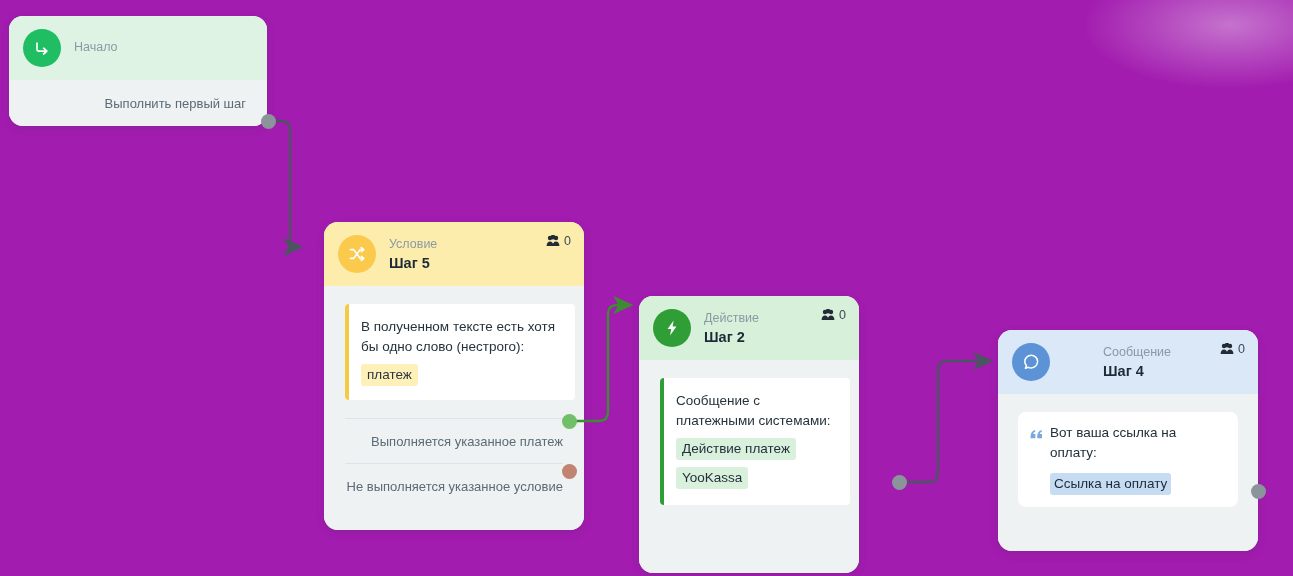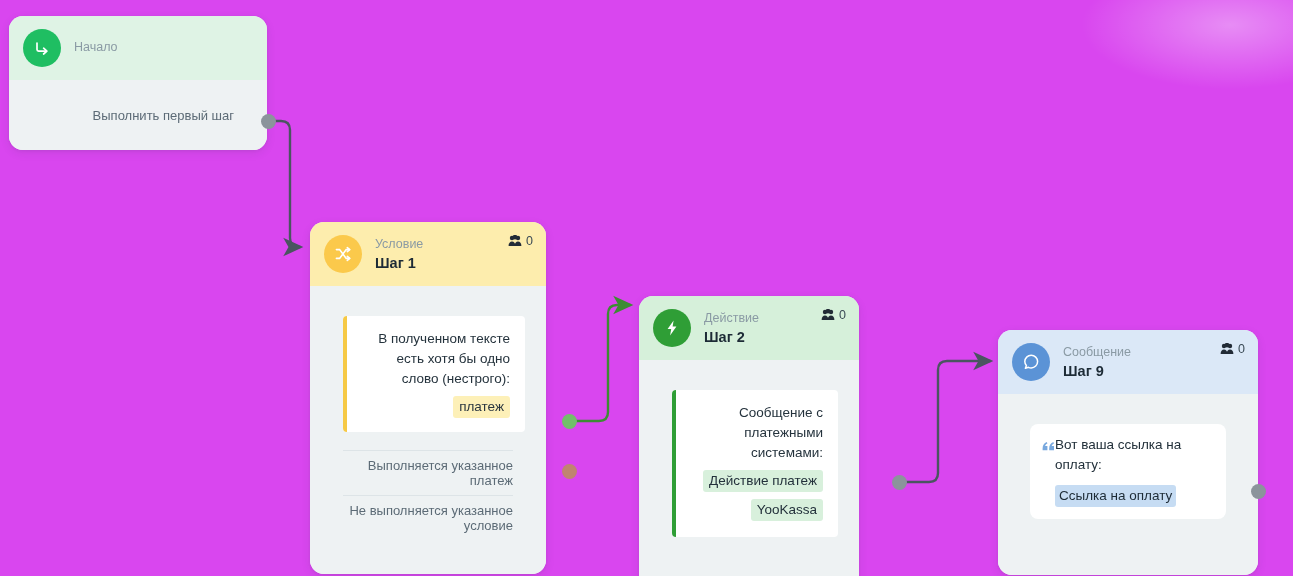--- a/index.html
+++ b/index.html
@@ -12,21 +12,21 @@
     height: 576px;
     position: relative;
     overflow: hidden;
     font-family: "Liberation Sans", sans-serif;
     -webkit-font-smoothing: antialiased;
   }
 
   #canvas {
     position: absolute;
     inset: 0;
-    background: #d946ef;
+    background: #a21caf;
   }
 
   
   .bg-wash {
     position: absolute;
     top: -40px;
     left: 1080px;
     width: 300px;
     height: 130px;
     background: radial-gradient(ellipse at center, rgba(255,255,255,0.38) 0%, rgba(255,255,255,0) 70%);
@@ -44,21 +44,21 @@
   .node-header {
     display: flex;
     align-items: center;
     padding: 12px 14px 12px 14px;
     position: relative;
     min-height: 40px;
   }
   .node-header.start  { background: #dff3e5; }
   .node-header.cond   { background: #fdedad; }
   .node-header.action { background: #d6f0da; }
-  .node-header.msg    { background: #dbe8f7; }
+  .node-header.msg    { background: #dbe8f7; gap: 40px; }
 
   .node-icon {
     width: 38px;
     height: 38px;
     border-radius: 50%;
     flex: 0 0 38px;
     display: flex;
     align-items: center;
     justify-content: center;
     margin-right: 13px;
@@ -95,30 +95,29 @@
     top: 12px;
     right: 13px;
     display: flex;
     align-items: center;
     gap: 4px;
     font-size: 12.5px;
     color: #2c3b46;
   }
   .audience-badge .count { color: #3a4a55; }
 
-  .node-body { padding: 12px; background: #eef2f3; }
+  .node-body { padding: 0; background: #eef2f3; }
 
   
   .content-panel {
     position: relative;
     background: #ffffff;
     border-radius: 4px;
     margin: 18px 9px 0 21px;
     padding: 13px 15px 14px 16px;
-    text-align: right;
   }
   .content-panel .accent {
     position: absolute;
     left: 0; top: 0; bottom: 0;
     width: 4px;
     border-radius: 4px 0 0 4px;
   }
   .accent.cond   { background: #f6c945; }
   .accent.action { background: #2f9e36; }
 
@@ -139,21 +138,21 @@
   .chip.yellow { background: #fdf0b8; color: #2a3640; }
   .chip.green  { background: #d8f0dc; color: #23313b; }
 
   
   .msg-bubble {
     background: #ffffff;
     border-radius: 8px;
     margin: 18px 20px 0 20px;
     padding: 11px 14px 12px 12px;
     display: flex;
-    gap: 0;
+    gap: 7px;
   }
   .quote-icon { flex: 0 0 auto; padding-top: 3px; }
   .msg-text {
     font-size: 13.5px;
     color: #22303a;
     line-height: 20px;
   }
   .msg-var {
     display: inline-block;
     background: #c6dcf3;
@@ -242,33 +241,33 @@
       </div>
     </div>
     <div class="node-body">
       <div class="outlet-row" style="height:46px;">
         <div class="outlet-label">Выполнить первый шаг</div>
       </div>
     </div>
   </div>
   <div class="dot gray" style="left:261px; top:114px;"></div>
 
-  <div class="node" style="left:310px; top:222px; width:236px;">
+  <div class="node" style="left:324px; top:222px; width:260px;">
     <div class="node-header cond">
       <div class="node-icon cond">
         <svg width="20" height="20" viewBox="0 0 20 20">
           <path d="M3.4 5.6 L6.6 5.6 L13.2 14.4 L16.4 14.4" fill="none" stroke="#ffffff" stroke-width="1.6" stroke-linecap="round"></path>
           <path d="M3.4 14.4 L6.6 14.4 L13.2 5.6 L16.4 5.6" fill="none" stroke="#ffffff" stroke-width="1.6" stroke-linecap="round"></path>
           <path d="M14.3 3.6 L16.8 5.6 L14.3 7.6" fill="none" stroke="#ffffff" stroke-width="1.6" stroke-linecap="round" stroke-linejoin="round"></path>
           <path d="M14.3 12.4 L16.8 14.4 L14.3 16.4" fill="none" stroke="#ffffff" stroke-width="1.6" stroke-linecap="round" stroke-linejoin="round"></path>
         </svg>
       </div>
       <div class="node-titles">
         <div class="node-kicker">Условие</div>
-        <div class="node-title">Шаг 1</div>
+        <div class="node-title">Шаг 5</div>
       </div>
       <div class="audience-badge">
         <svg width="14" height="12" viewBox="0 0 14 12">
           <circle cx="4" cy="3" r="2.2" fill="#222b36"></circle>
           <circle cx="10" cy="3" r="2.2" fill="#222b36"></circle>
           <circle cx="7" cy="2.2" r="2.4" fill="#222b36"></circle>
           <path d="M0.6 11 C0.6 7.9 2.1 6.4 4 6.4 C5.9 6.4 7.4 7.9 7.4 11 Z" fill="#222b36"></path>
           <path d="M6.6 11 C6.6 7.9 8.1 6.4 10 6.4 C11.9 6.4 13.4 7.9 13.4 11 Z" fill="#222b36"></path>
         </svg>
         <span class="count">0</span>
@@ -334,21 +333,21 @@
 
   <div class="node" style="left:998px; top:330px; width:260px;">
     <div class="node-header msg">
       <div class="node-icon msg">
         <svg width="21" height="21" viewBox="0 0 21 21">
           <path d="M16.6 9.6 C16.6 13.1 13.7 15.9 10.2 15.9 C9.2 15.9 8.3 15.7 7.5 15.3 L4.4 16.3 L5.4 13.5 C4.4 12.4 3.8 11.1 3.8 9.6 C3.8 6.1 6.7 3.3 10.2 3.3 C13.7 3.3 16.6 6.1 16.6 9.6 Z" fill="none" stroke="#ffffff" stroke-width="1.5" stroke-linejoin="round"></path>
         </svg>
       </div>
       <div class="node-titles">
         <div class="node-kicker">Сообщение</div>
-        <div class="node-title">Шаг 9</div>
+        <div class="node-title">Шаг 4</div>
       </div>
       <div class="audience-badge">
         <svg width="14" height="12" viewBox="0 0 14 12">
           <circle cx="4" cy="3" r="2.2" fill="#222b36"></circle>
           <circle cx="10" cy="3" r="2.2" fill="#222b36"></circle>
           <circle cx="7" cy="2.2" r="2.4" fill="#222b36"></circle>
           <path d="M0.6 11 C0.6 7.9 2.1 6.4 4 6.4 C5.9 6.4 7.4 7.9 7.4 11 Z" fill="#222b36"></path>
           <path d="M6.6 11 C6.6 7.9 8.1 6.4 10 6.4 C11.9 6.4 13.4 7.9 13.4 11 Z" fill="#222b36"></path>
         </svg>
         <span class="count">0</span>

